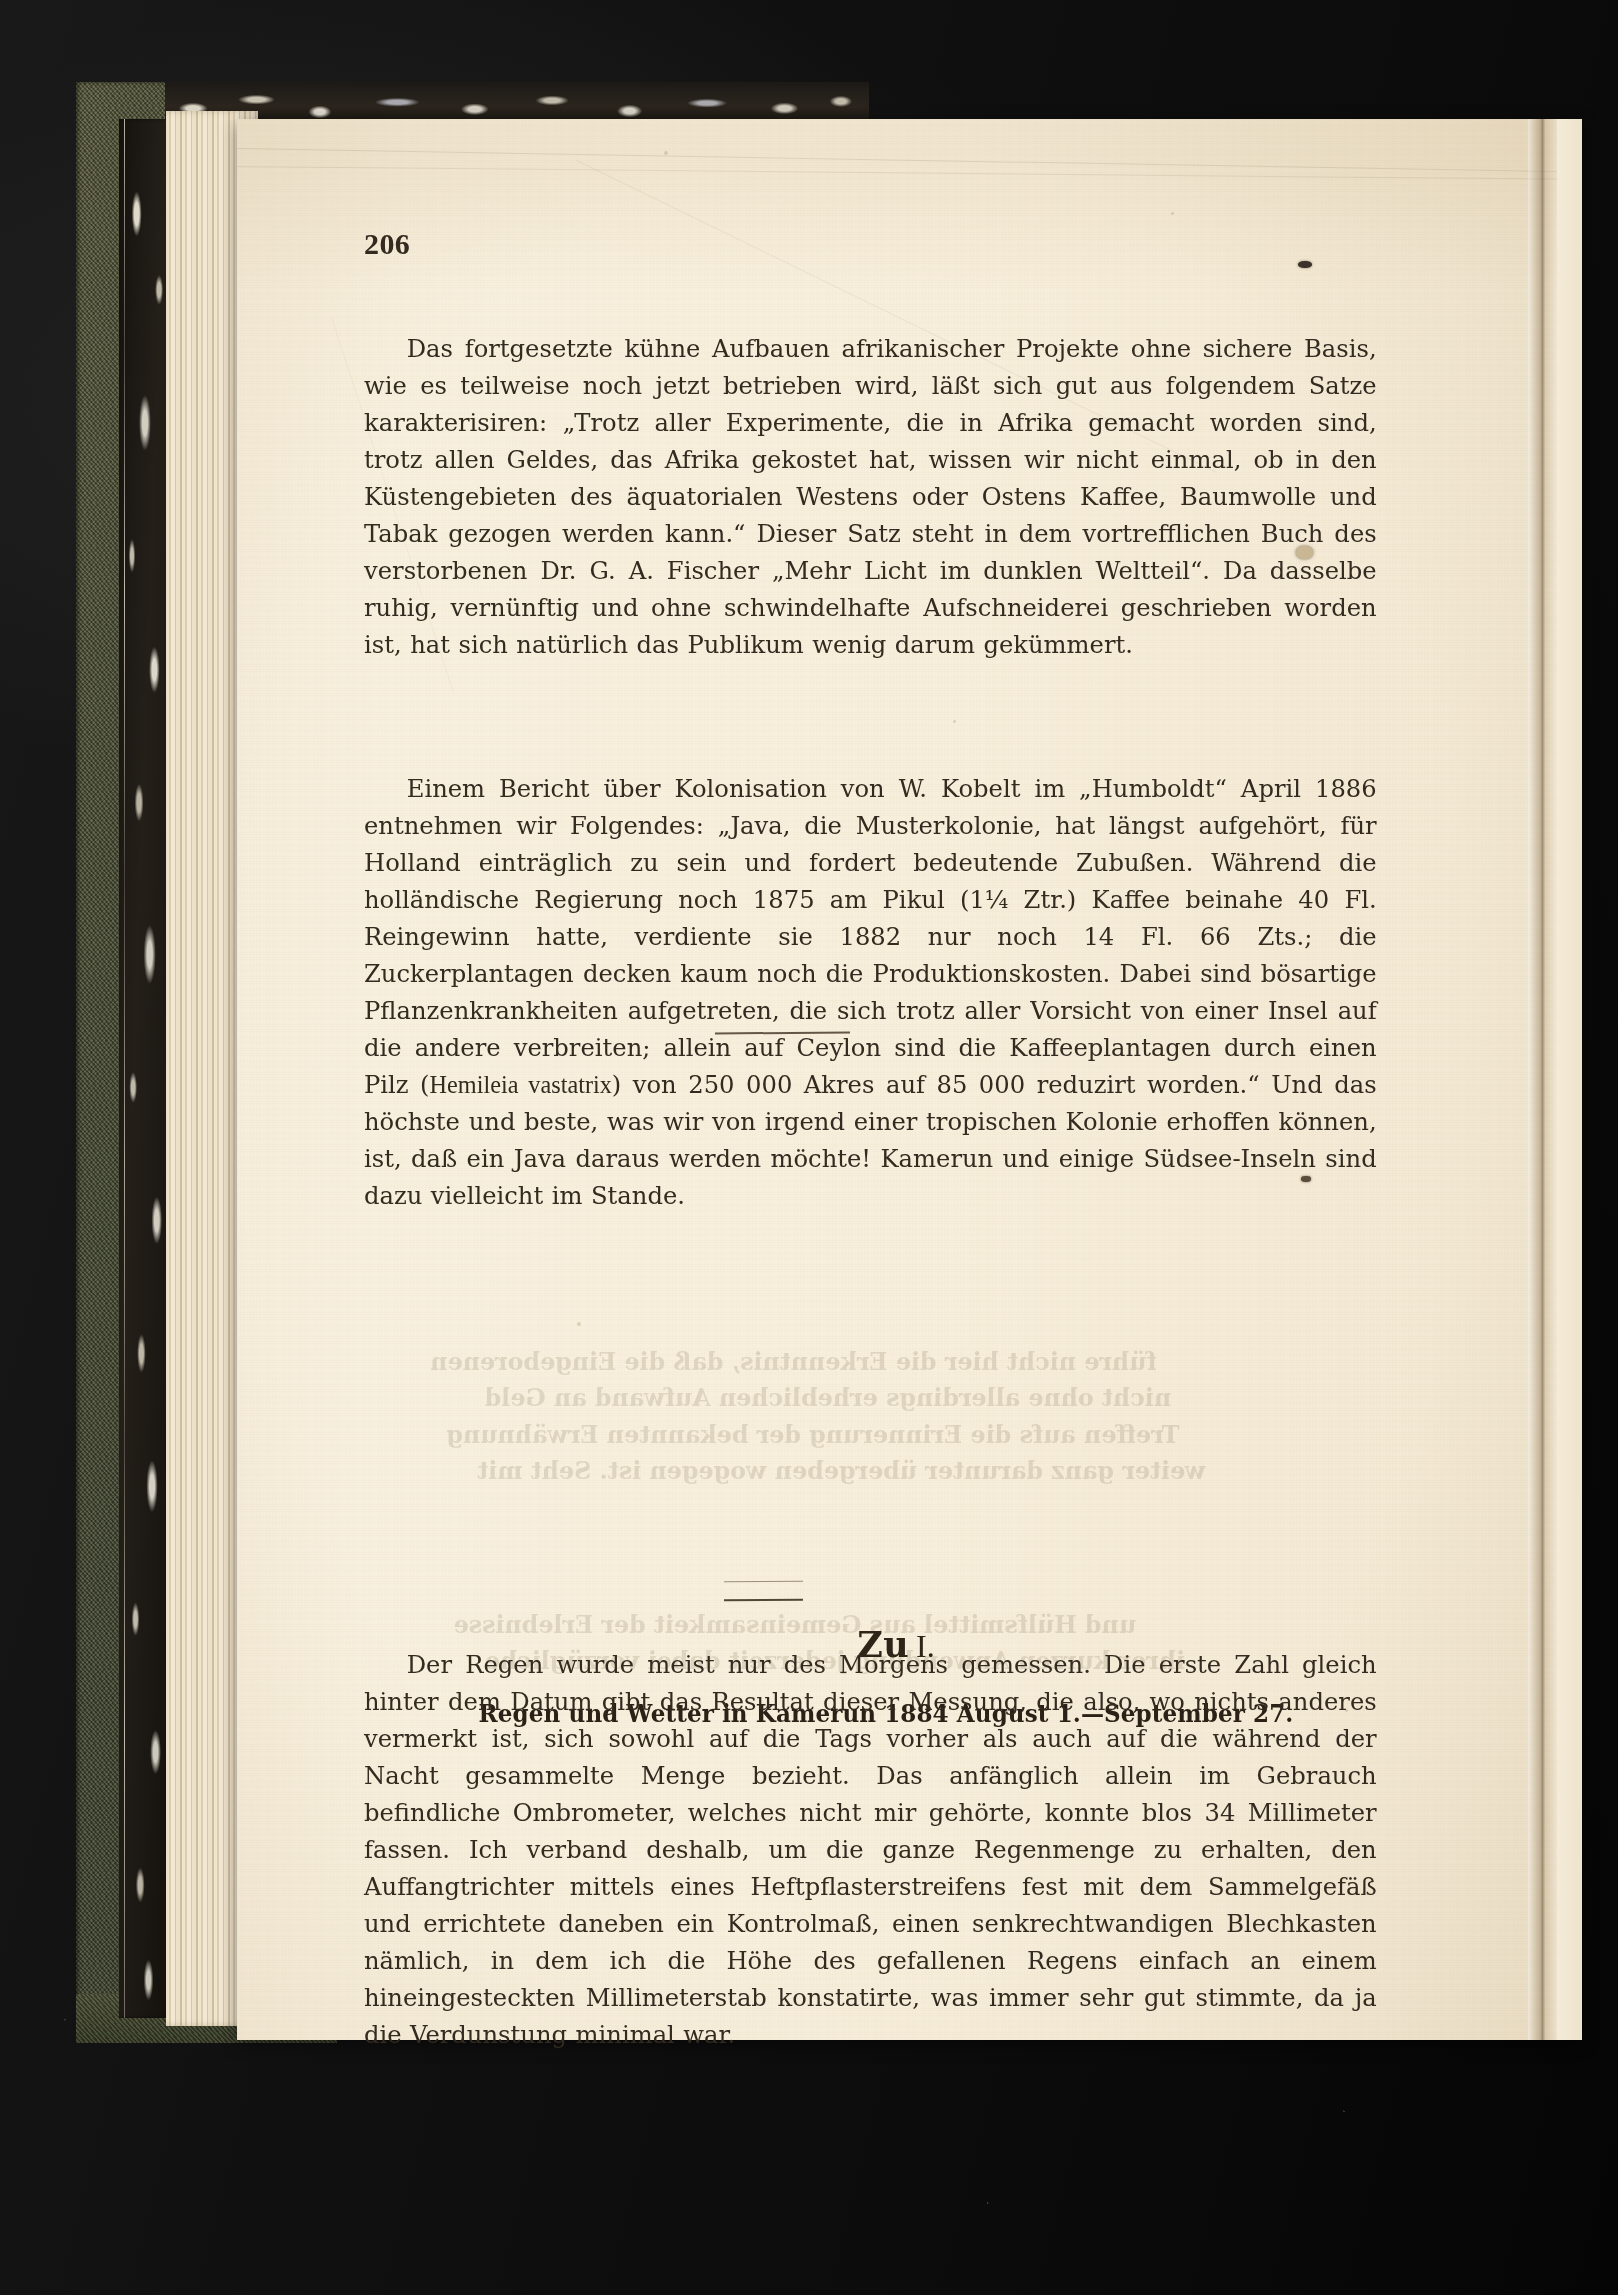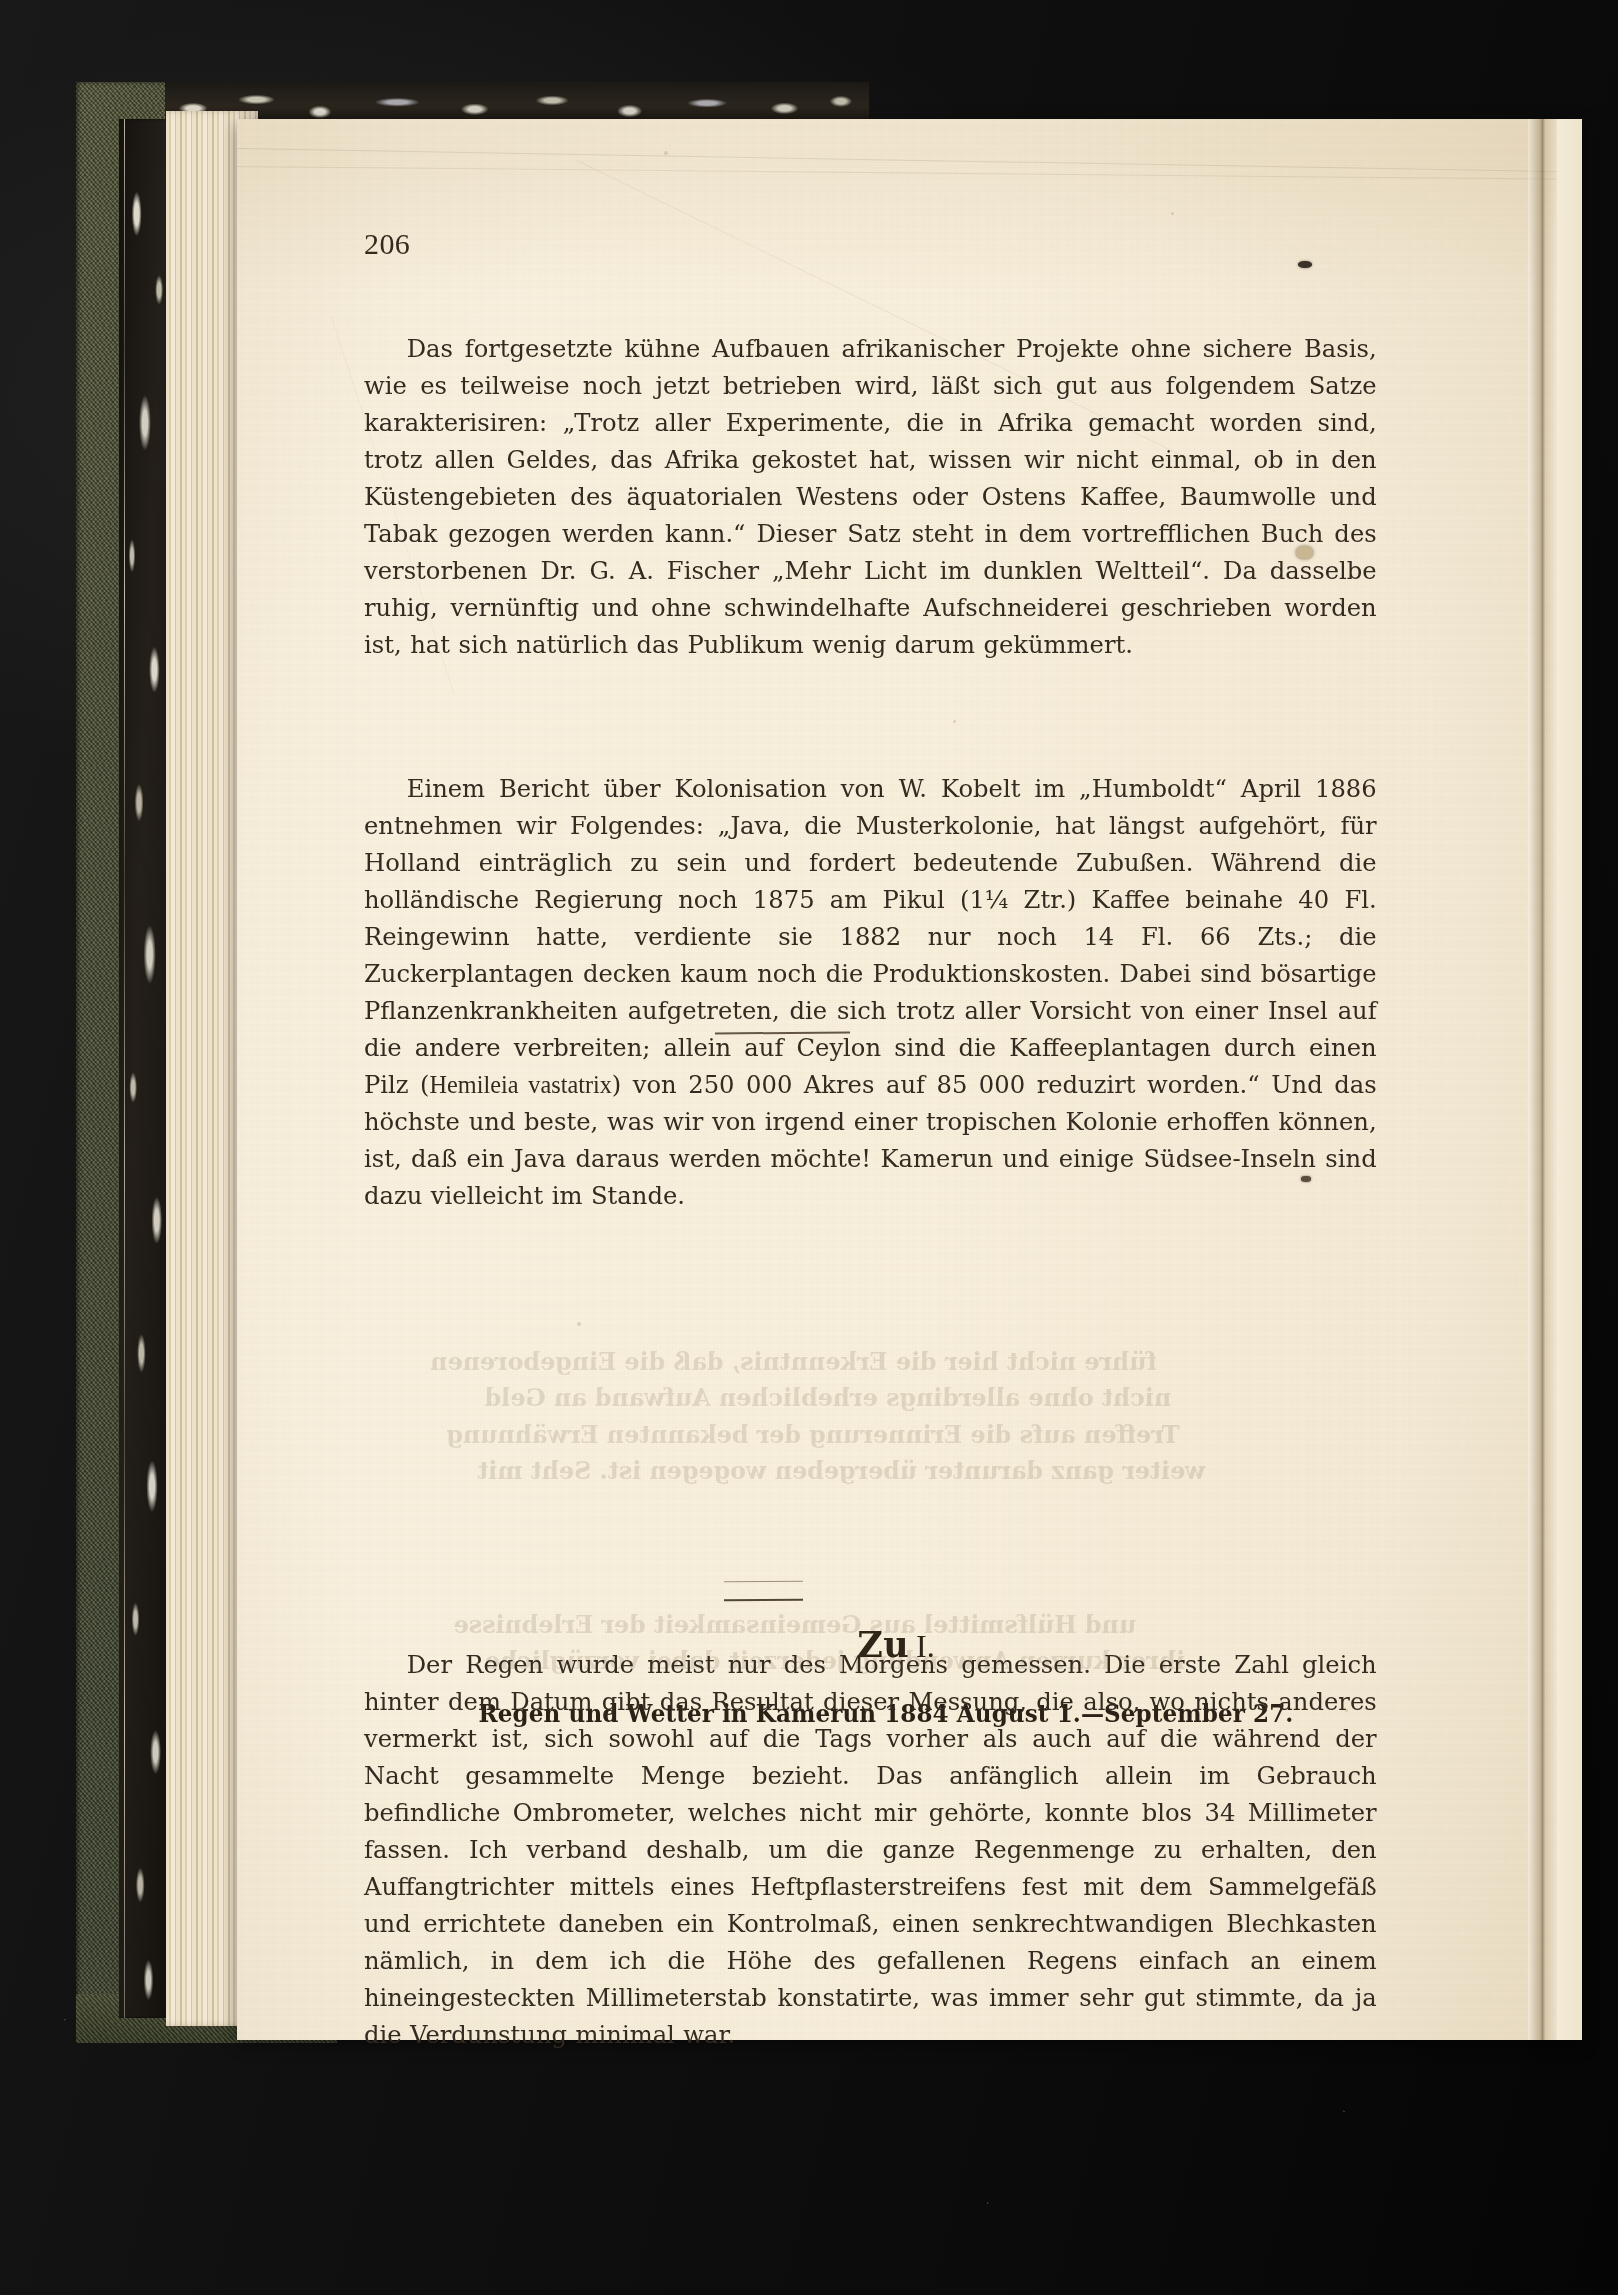--- a/index.html
+++ b/index.html
@@ -248,21 +248,21 @@
     width: 1044px;
     color: #30261c;
   }
 
   #page-number {
     position: absolute;
     left: 0;
     top: -11px;
     font-family: "Liberation Serif", serif;
     font-size: 30px;
-    font-weight: 400;
+    font-weight: 700;
     color: #342a1f;
     letter-spacing: 0.4px;
   }
 
   .body-para {
     margin: 0;
     font-family: "DejaVu Serif", "Liberation Serif", serif;
     font-size: 25px;
     line-height: 37px;
     text-align: justify;

